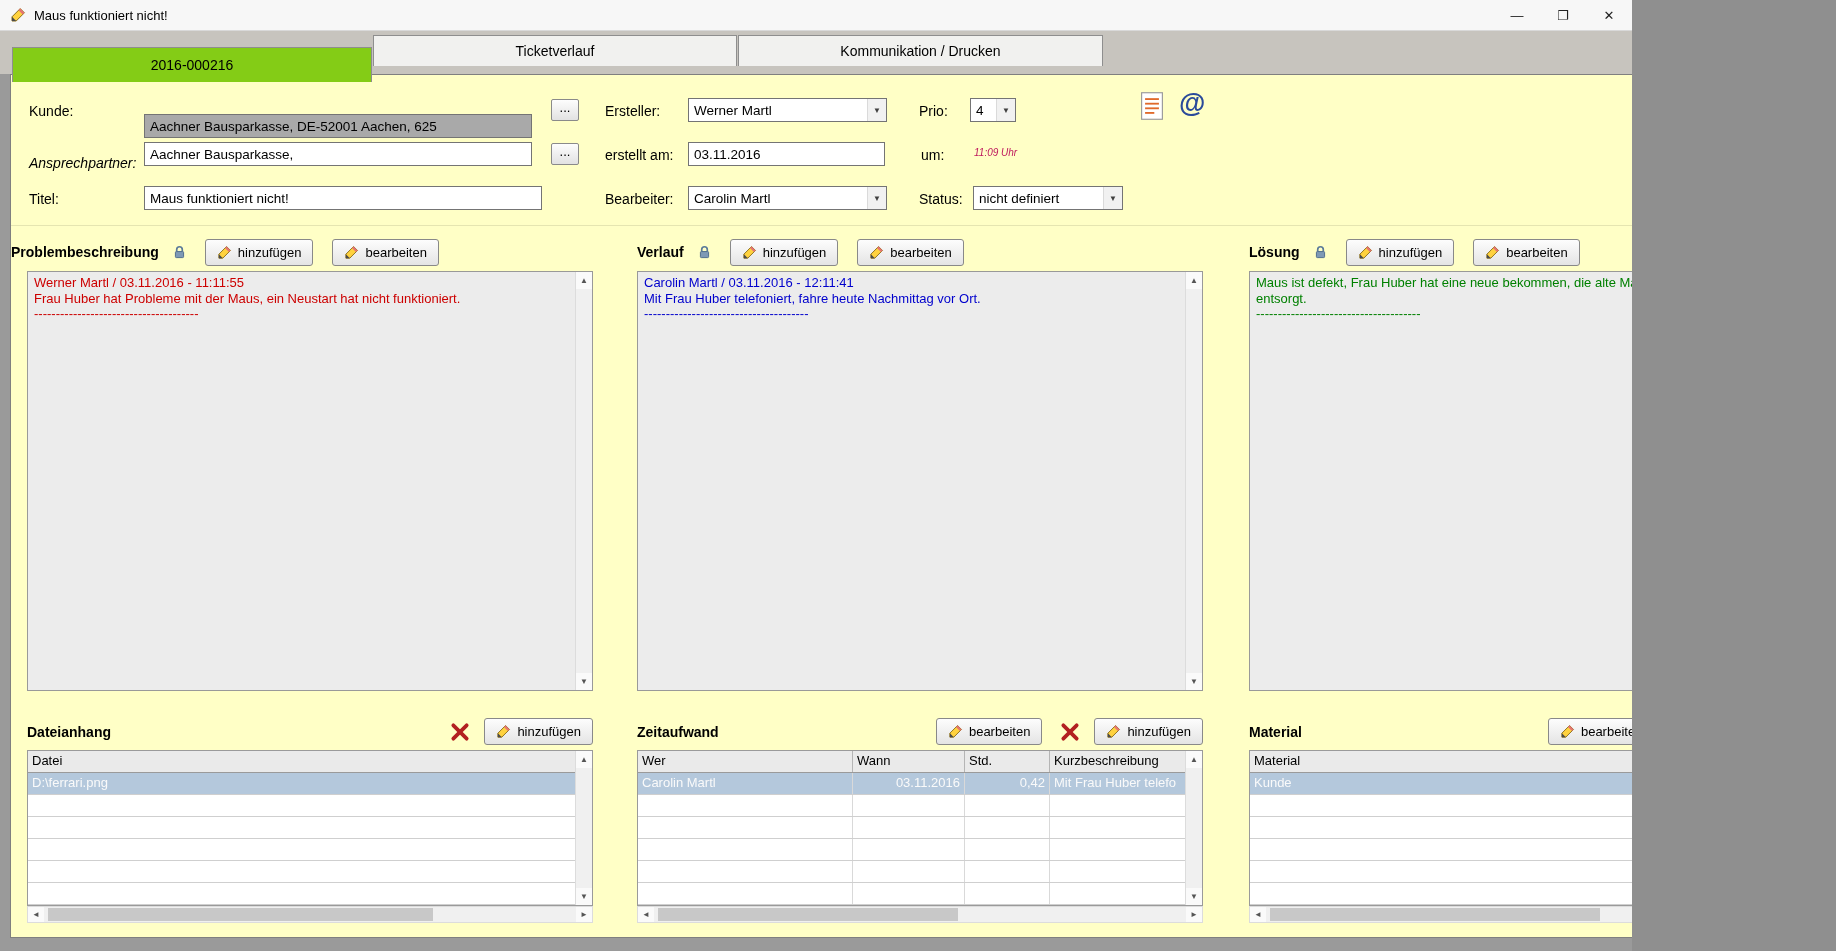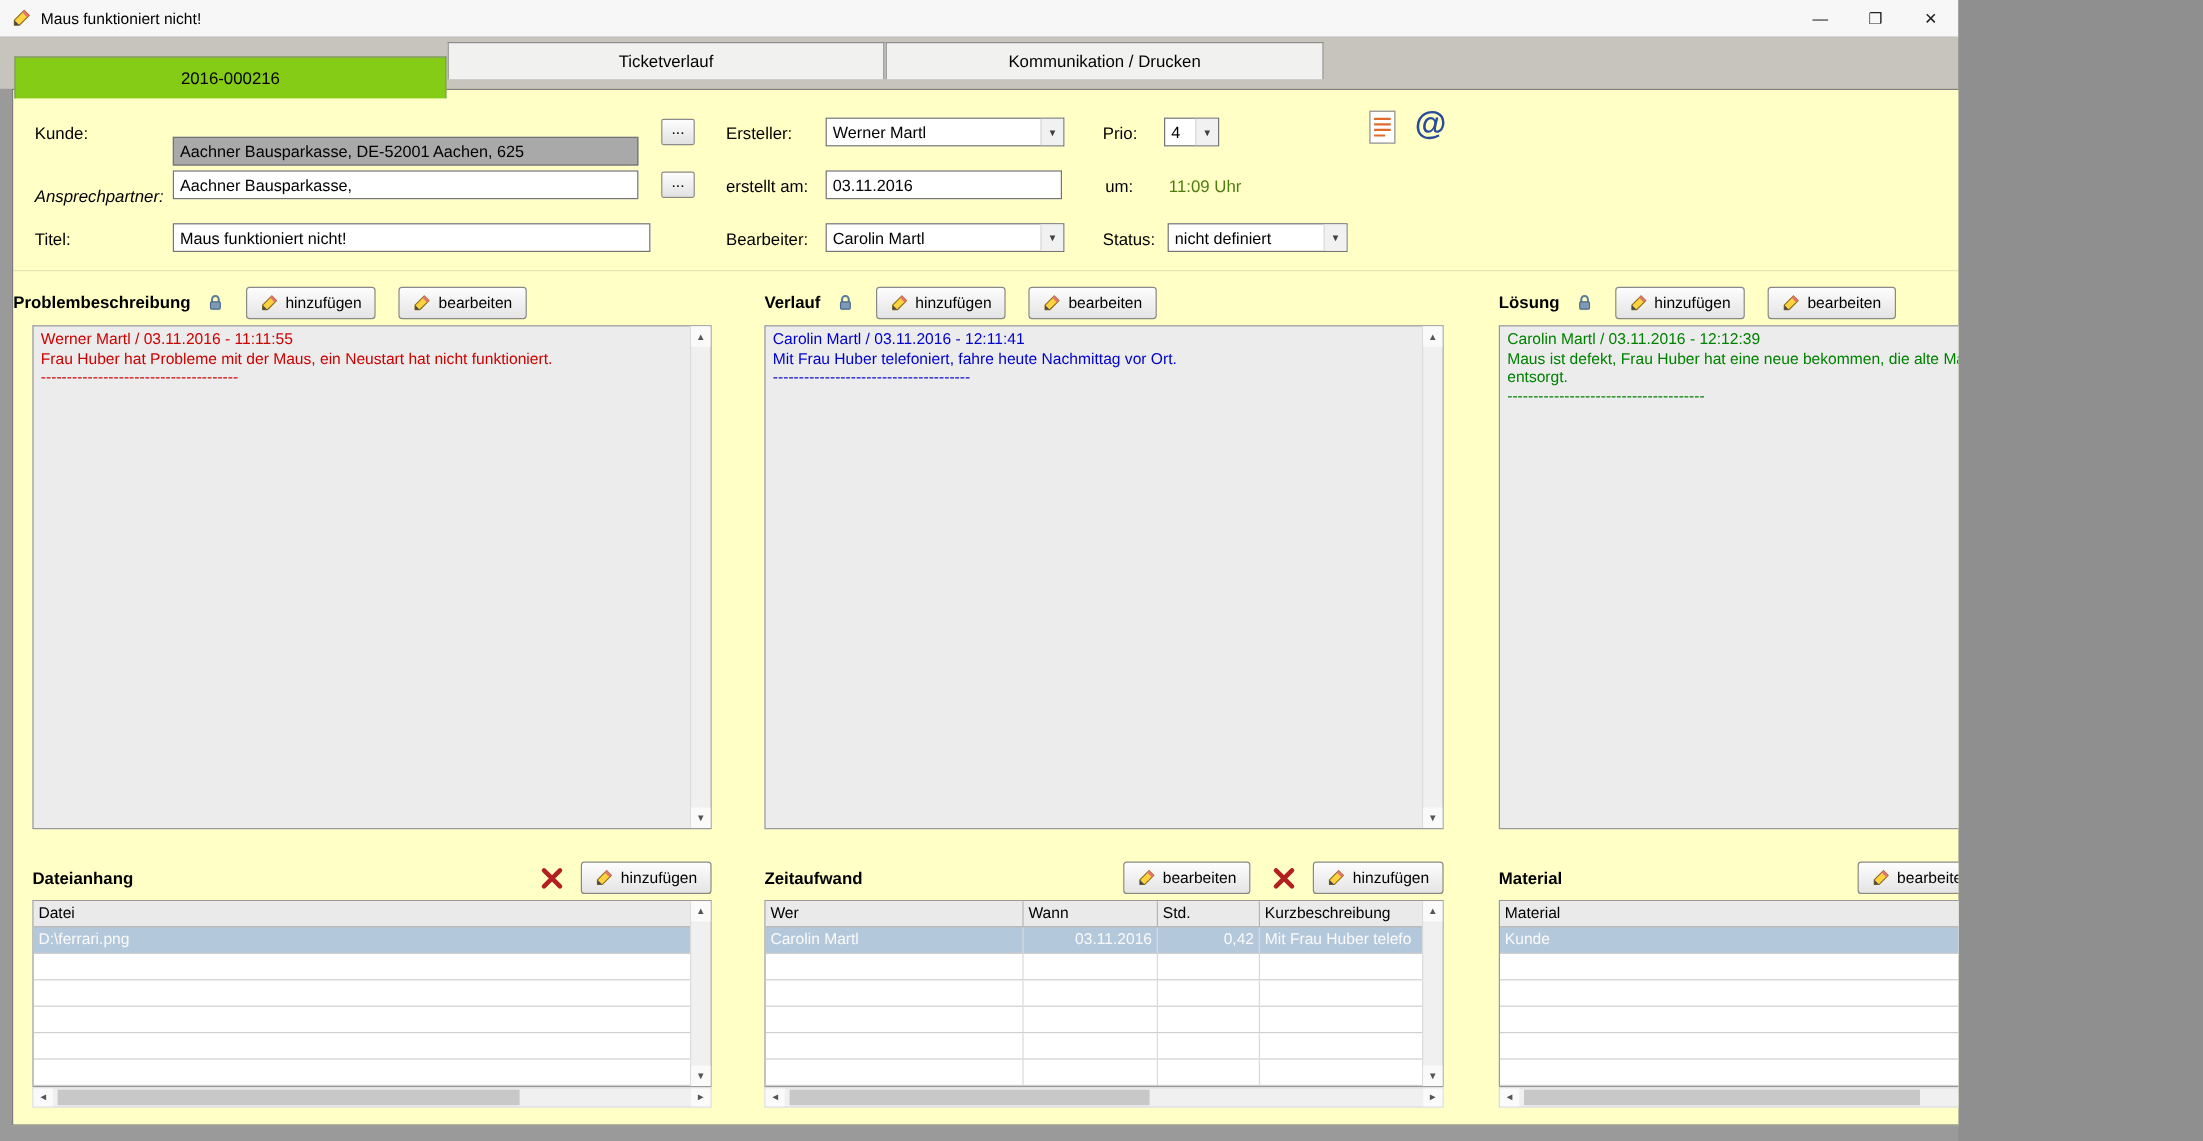--- a/index.html
+++ b/index.html
@@ -21,21 +21,21 @@
   
   .panel { position:absolute; left:10px; top:74px; width:1814px; height:862px; background:#ffffc6; border:1px solid #7f7f7f; }
 
   .lbl { position:absolute; font-size:14px; color:#000; white-space:nowrap; }
   .tinput { position:absolute; height:24px; border:1px solid #747474; background:#fff; font-size:13.5px; font-family:"Liberation Sans", sans-serif; padding:0 5px; box-sizing:border-box; color:#000; }
   .tinput.gray { background:#a9a9a9;margin-top:16px; }
   .browse-btn { position:absolute; width:28px; height:22px; background:linear-gradient(#fdfdfd,#e2e2e2); border:1px solid #8a8a8a; border-radius:2px; font-size:13px; text-align:center; line-height:16px; box-sizing:border-box; }
   .combo { position:absolute; height:24px; background:#fff; border:1px solid #747474; box-sizing:border-box; display:flex; align-items:stretch; }
   .combo-val { flex:1; font-size:13.5px; padding-left:5px; display:flex; align-items:center; white-space:nowrap; overflow:hidden; }
   .combo-arrow { width:18px; display:flex; align-items:center; justify-content:center; font-size:8px; color:#404040; background:#f1f1f1; border-left:1px solid #dadada; }
-  .static-val { position:absolute; font-size:14px; color:#4d7c0f; white-space:nowrap; }
+  .static-val { position:absolute; font-size:10px; color:#be185d; white-space:nowrap;font-style:italic; }
   .at-ico { position:absolute; font-size:27px; font-weight:bold; color:#2a4a9a; }
   .divider { position:absolute; left:0; top:150px; width:100%; border-top:1px solid rgba(0,0,0,0.10); }
 
   .btn { display:inline-flex; align-items:center; gap:6px; height:27px; padding:0 11px; background:linear-gradient(#fdfdfd,#e4e4e4); border:1px solid #898989; border-radius:3px; font-size:13px; color:#000; white-space:nowrap; }
 
   .col-head { position:absolute; top:162px; height:30px; display:flex; align-items:center; }
   .sec-title { font-weight:bold; font-size:14px; color:#000; }
   .lock { margin-left:14px; display:flex; }
   .col-head .btn { margin-left:19px; }
 
@@ -241,21 +241,20 @@
         <svg viewBox="0 0 16 16" width="15" height="15">
             <polygon points="10.2,1.6 14.4,5.8 6.2,14 2,14 2,9.8" fill="#ffd23e" stroke="#8a6d1a" stroke-width="1" stroke-linejoin="round"></polygon>
             <polygon points="2,14 2,9.8 6.2,14" fill="#4a4a4a"></polygon>
             <polygon points="10.2,1.6 14.4,5.8 12.7,7.5 8.5,3.3" fill="#e57373"></polygon>
           </svg>
         <span>bearbeiten</span>
       </button>
     </div>
     <div class="textarea" style="left:1238px;">
       <div class="ta-content loesung-txt">
-        <div>Carolin Martl / 03.11.2016 - 12:12:39</div>
         <div>Maus ist defekt, Frau Huber hat eine neue bekommen, die alte Maus wird von uns kostenlos entsorgt.</div>
         <div>--------------------------------------</div>
       </div>
       <div class="vscroll">
         <div class="sb-arr up">▲</div>
         <div class="sb-arr dn">▼</div>
       </div>
     </div>
 
     <div class="bot-head" style="left:16px;">

